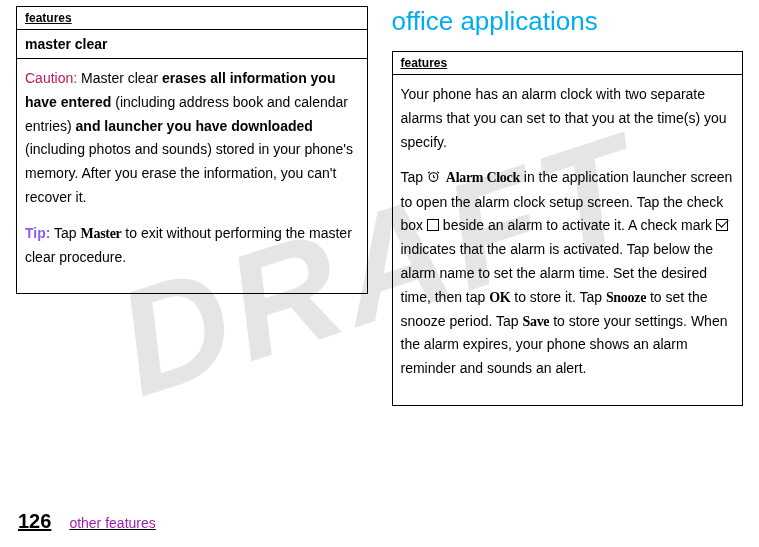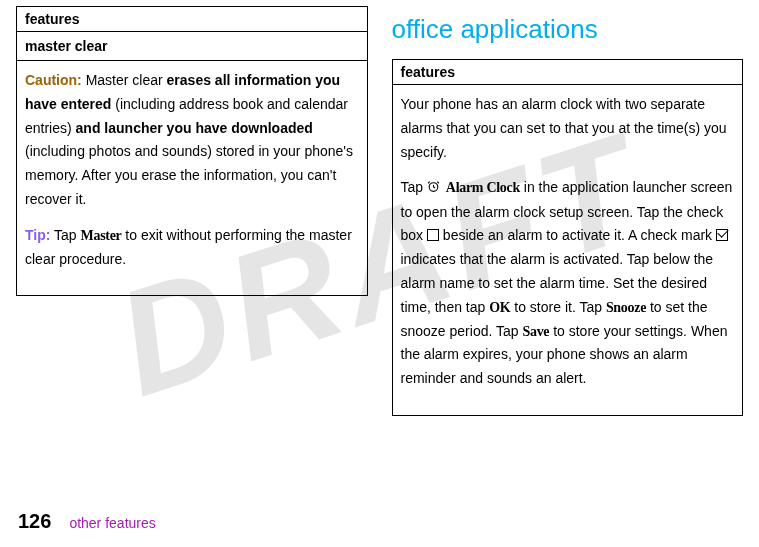--- a/index.html
+++ b/index.html
@@ -30,51 +30,52 @@
     z-index: 1;
     display: flex;
     flex-direction: row;
     padding: 0 16px 0 16px;
     gap: 24px;
   }
   .col {
     flex: 1;
     padding-top: 6px;
   }
-  .col-right { padding-top: 8px; }
+  .col-right { padding-top: 0; }
   .section-title {
     color: #00aeef;
     font-size: 26px;
     font-weight: 400;
     margin-bottom: 14px;
     margin-top: 6px;
   }
   .feature-box {
     border: 1.5px solid #000;
     width: 100%;
   }
   .fb-header {
     border-bottom: 1.5px solid #000;
     padding: 4px 8px;
     font-weight: 700;
-    font-size: 14px;
+    font-size: 12px;
+    text-decoration: underline;
   }
   .fb-sub {
     border-bottom: 1.5px solid #000;
     padding: 6px 8px;
     font-weight: 700;
     font-size: 14px;
   }
   .fb-body {
     padding: 8px 8px 12px 8px;
     font-size: 14px;
     line-height: 1.7;
   }
   .fb-body p { margin-bottom: 12px; }
-  .caution { color: #a16207; font-weight: 700; }
+  .caution { color: #be185d; font-weight: 400; }
   .tip { color: #8b5cf6; font-weight: 700; }
   .bold { font-weight: 700; }
   .narrowbold { font-weight: 700; font-family: Liberation Serif, serif; letter-spacing: -0.3px; }
   .key {
     display: inline-block;
     border: 1px solid #000;
     border-radius: 3px;
     padding: 0 4px;
     font-size: 11px;
     line-height: 14px;
@@ -102,20 +103,21 @@
     transform: rotate(-45deg);
   }
   .footer {
     position: absolute;
     bottom: 14px;
     left: 18px;
     display: flex;
     align-items: baseline;
     gap: 18px;
     z-index: 1;
+    text-decoration: underline;
   }
   .pagenum { font-weight: 800; font-size: 20px; }
   .footer-text { color: #a21caf; font-size: 14px; }
 </style>
 </head>
 <body>
 
 <div class="watermark">DRAFT</div>
 
 <div class="page">

